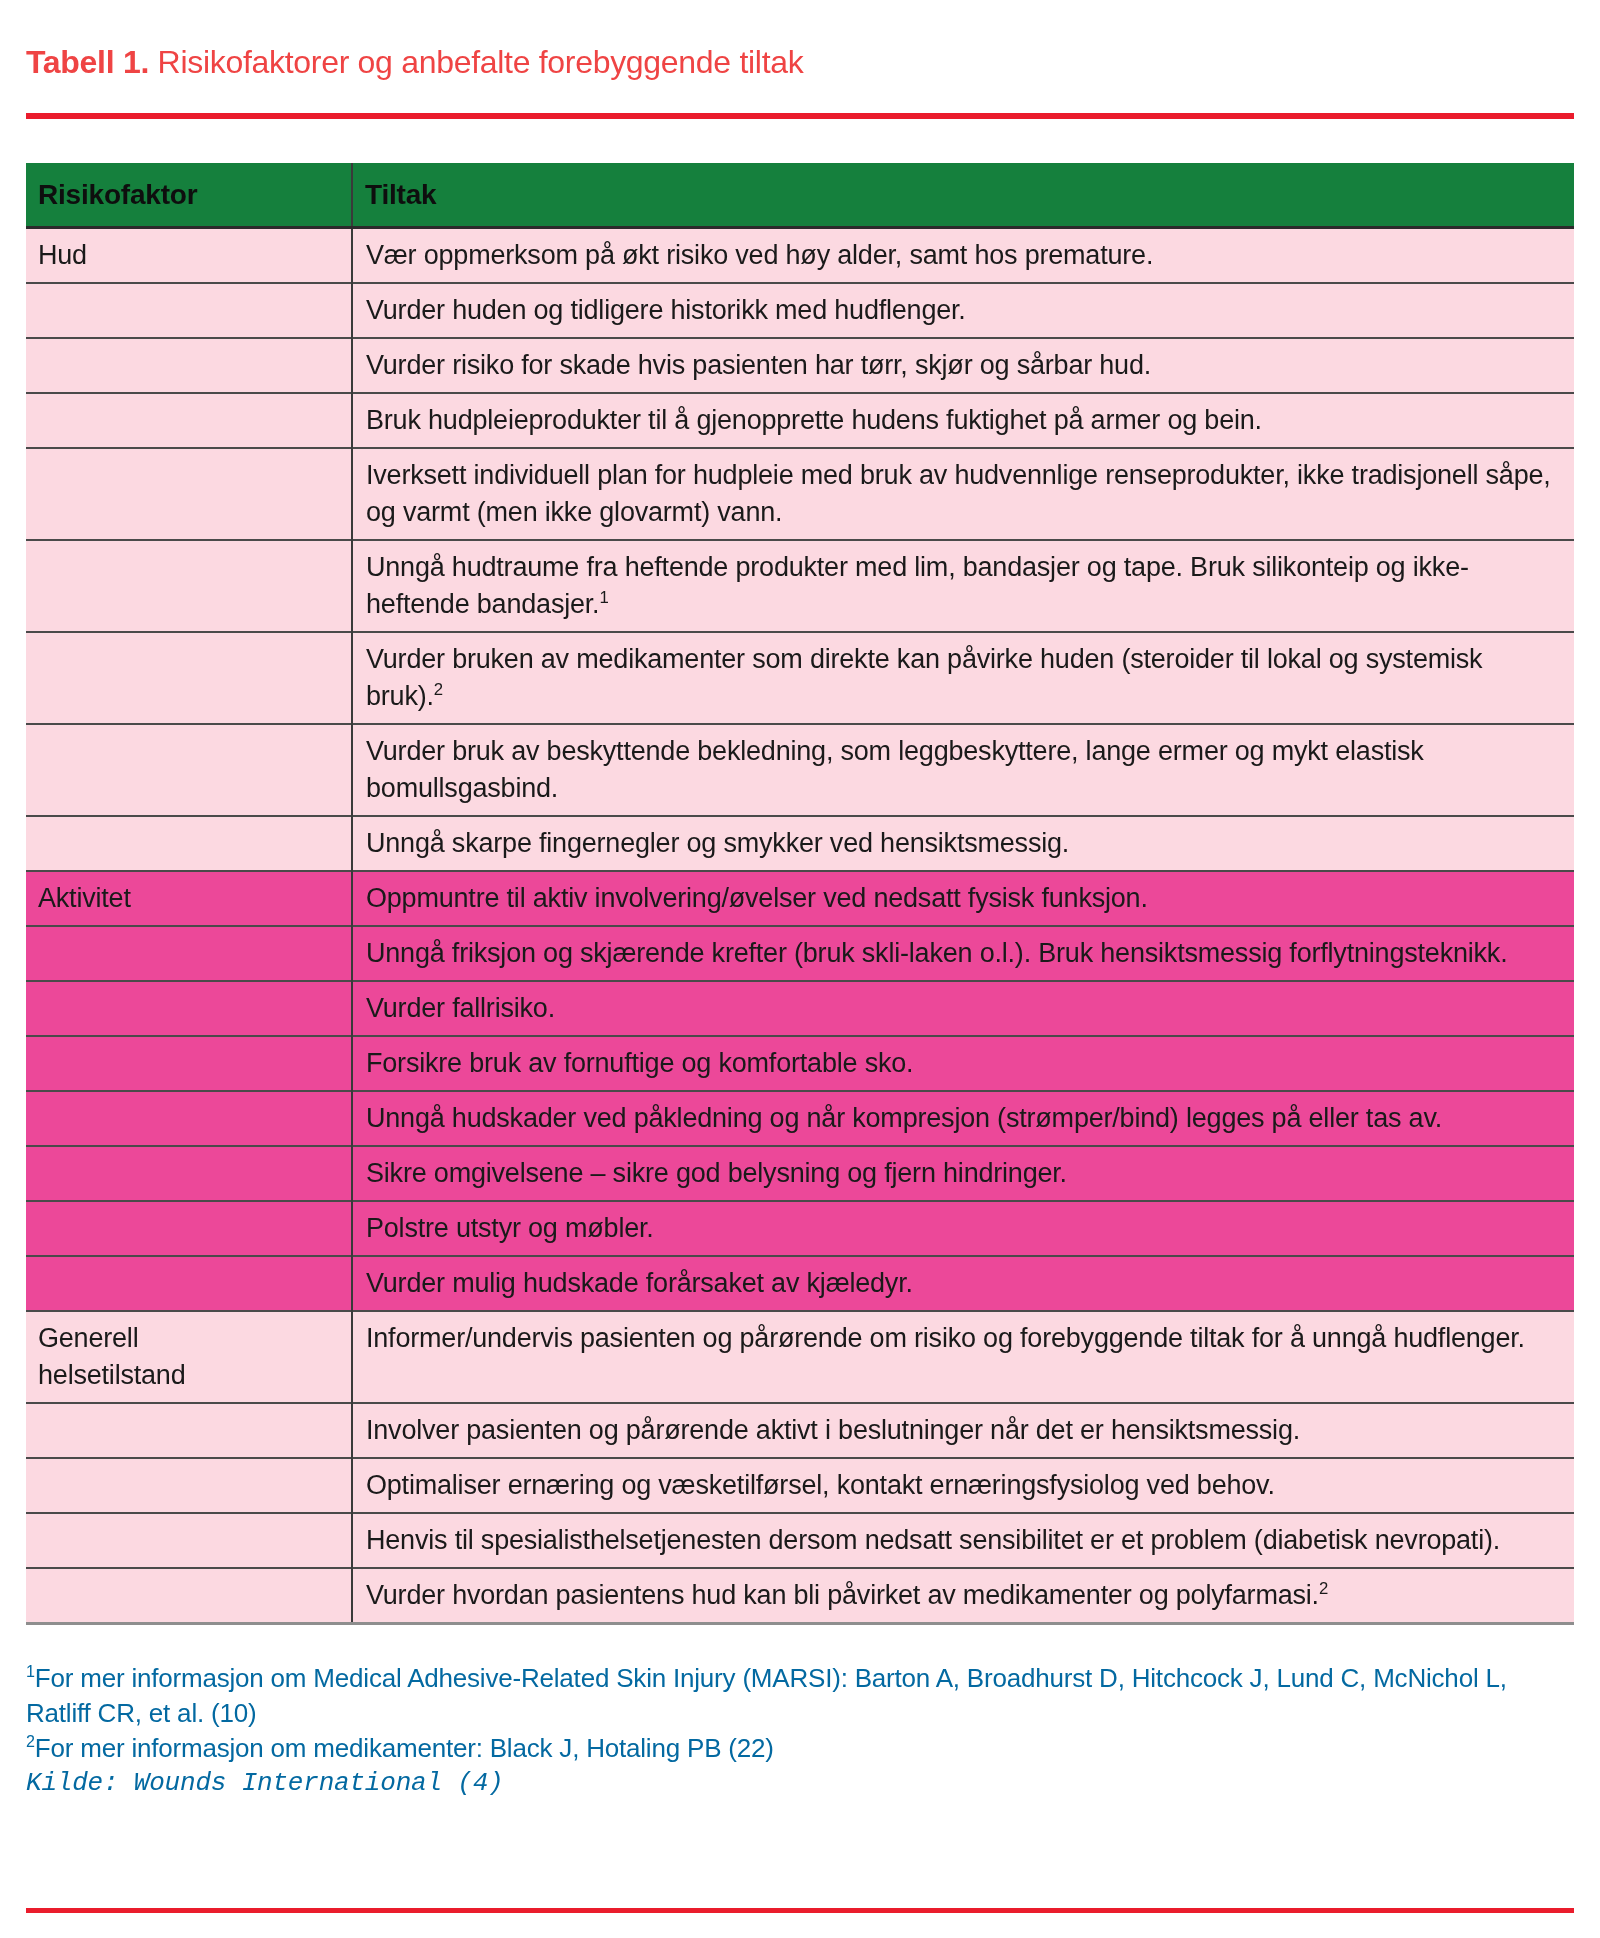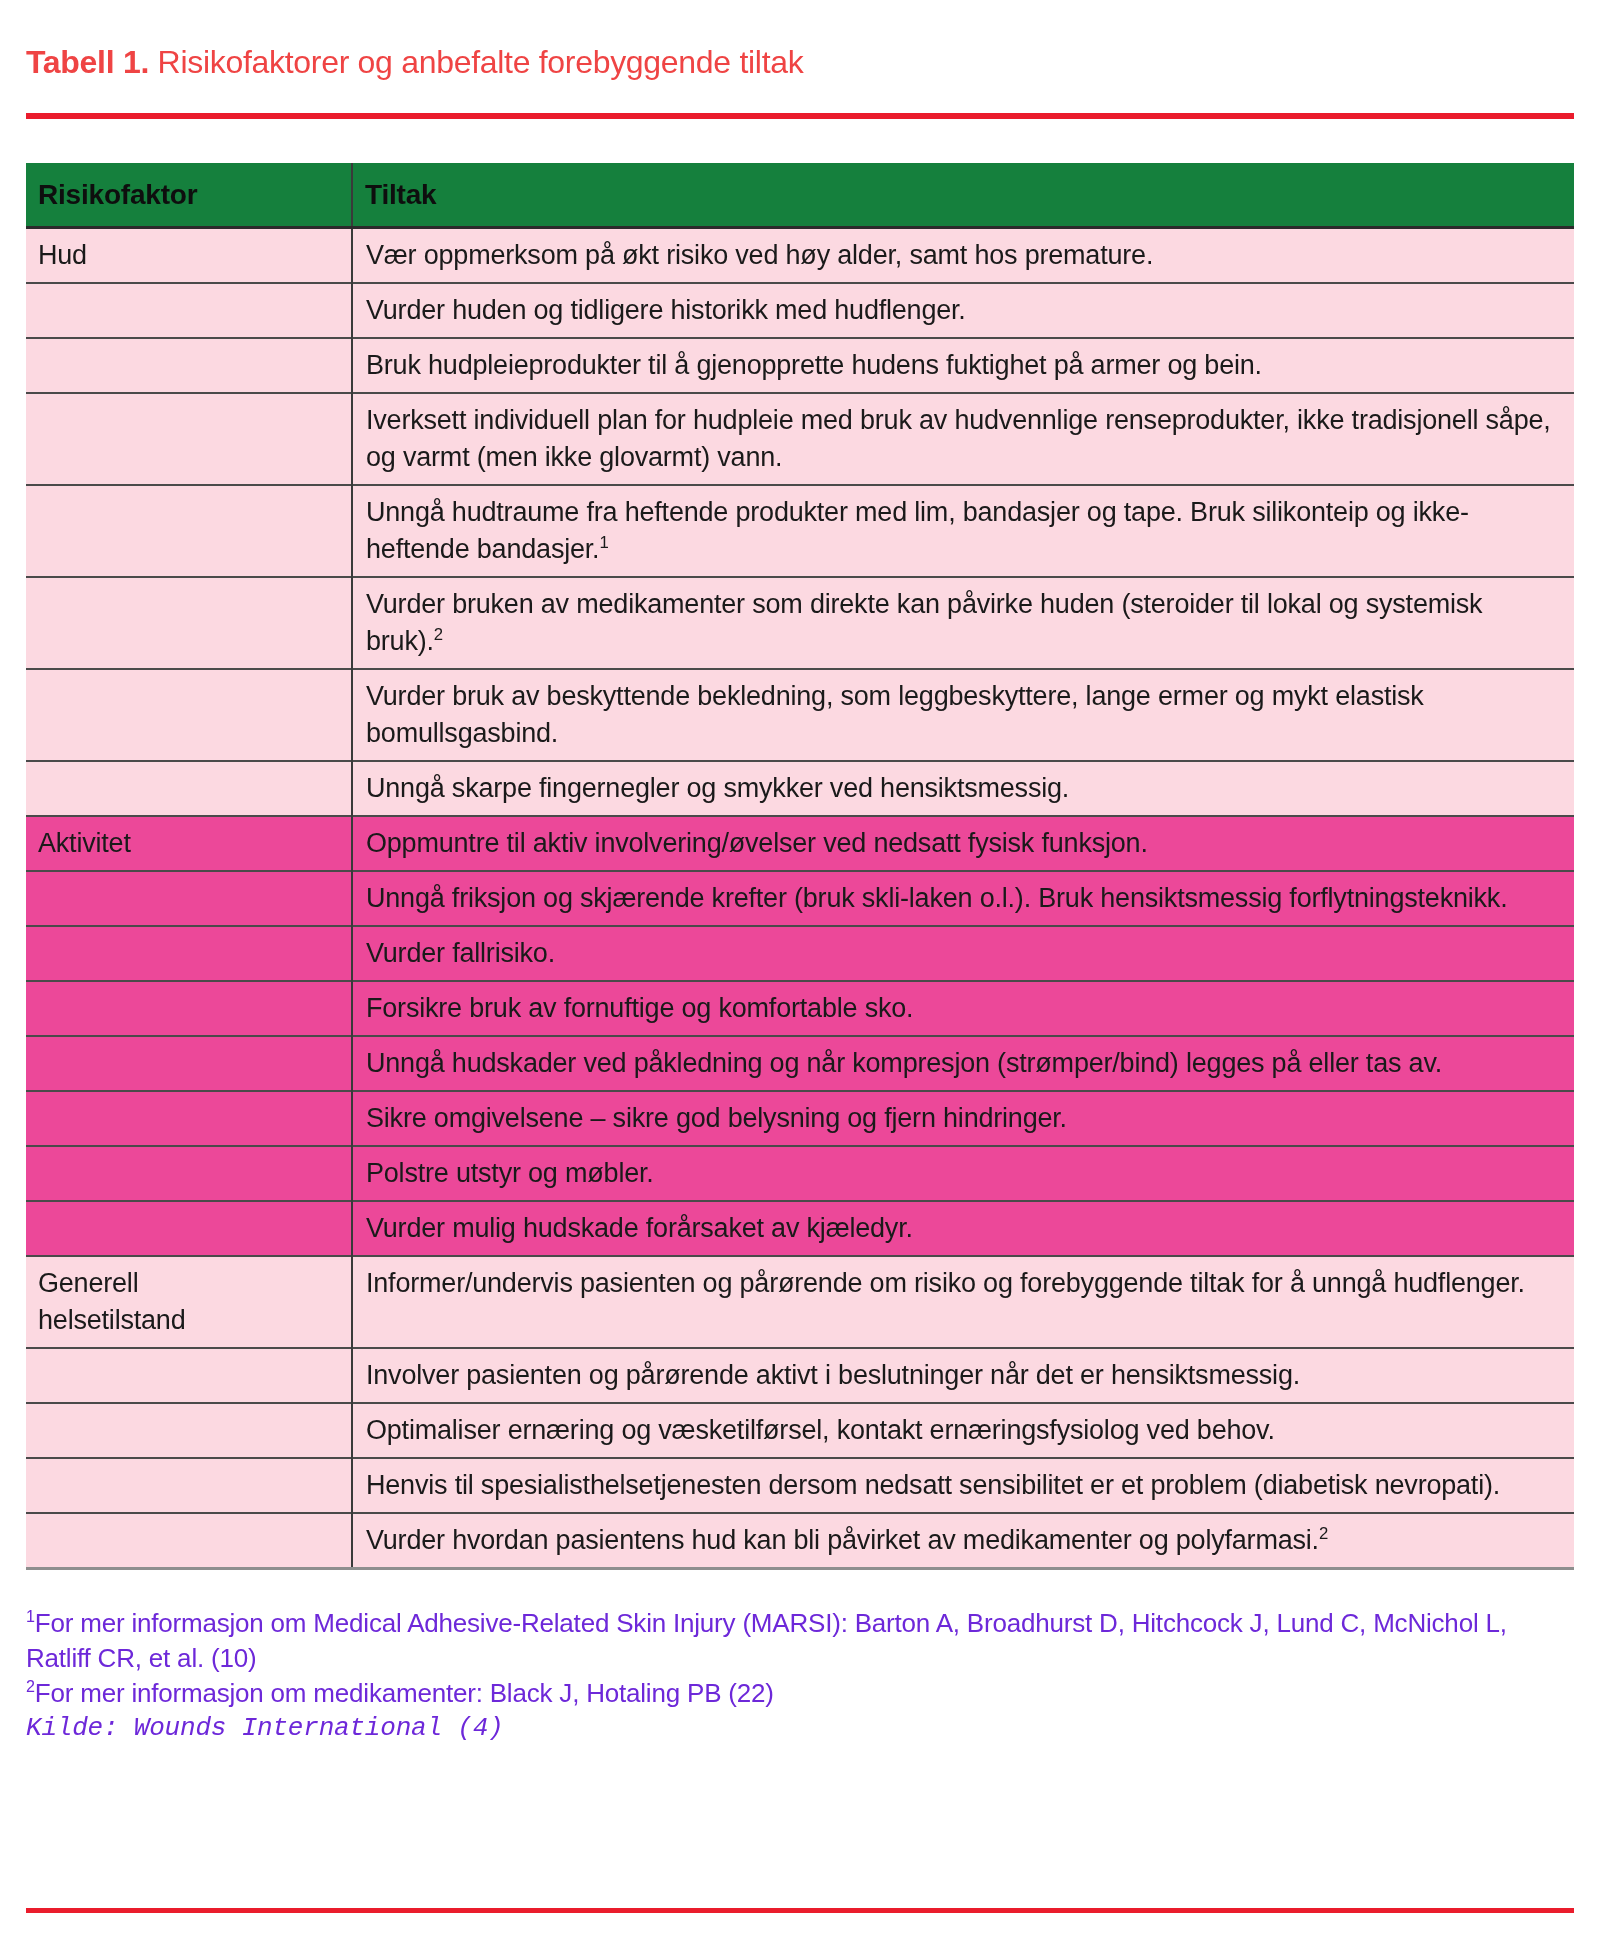--- a/index.html
+++ b/index.html
@@ -74,21 +74,21 @@
   sup {
     font-size: 62%;
     line-height: 0;
     vertical-align: super;
   }
   .footnotes {
     margin-top: 36px;
     font-size: 26px;
     line-height: 35px;
     letter-spacing: -0.2px;
-    color: #6d28d9;
+    color: #0369a1;
   }
   .footnote { margin: 0; }
   .source { margin: 0; font-style: italic; font-family: Liberation Mono, monospace; }
 </style>
 </head>
 <body>
 
 <h2 class="title"><span class="bold">Tabell 1.</span><span> Risikofaktorer og anbefalte forebyggende tiltak</span></h2>
 
 <div class="rule rule-top"></div>
@@ -104,20 +104,24 @@
       <tr class="pink">
         <td class="col-risk">Hud</td>
         <td class="col-tiltak">Vær oppmerksom på økt risiko ved høy alder, samt hos premature.</td>
       </tr>
       <tr class="pink">
         <td class="col-risk"></td>
         <td class="col-tiltak">Vurder huden og tidligere historikk med hudflenger.</td>
       </tr>
       <tr class="pink">
         <td class="col-risk"></td>
+        <td class="col-tiltak">Vurder risiko for skade hvis pasienten har tørr, skjør og sårbar hud.</td>
+      </tr>
+      <tr class="pink">
+        <td class="col-risk"></td>
         <td class="col-tiltak">Bruk hudpleieprodukter til å gjenopprette hudens fuktighet på armer og bein.</td>
       </tr>
       <tr class="pink">
         <td class="col-risk"></td>
         <td class="col-tiltak">Iverksett individuell plan for hudpleie med bruk av hudvennlige renseprodukter, ikke tradisjonell såpe, og varmt (men ikke glovarmt) vann.</td>
       </tr>
       <tr class="pink">
         <td class="col-risk"></td>
         <td class="col-tiltak">Unngå hudtraume fra heftende produkter med lim, bandasjer og tape. Bruk silikonteip og ikke-heftende bandasjer.<sup>1</sup></td>
       </tr>

